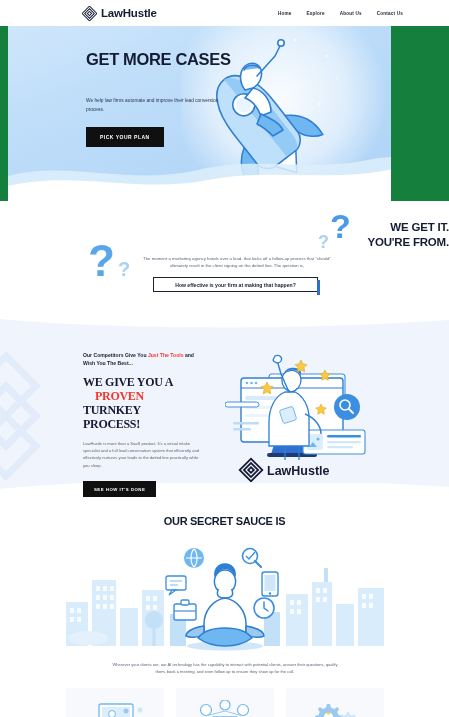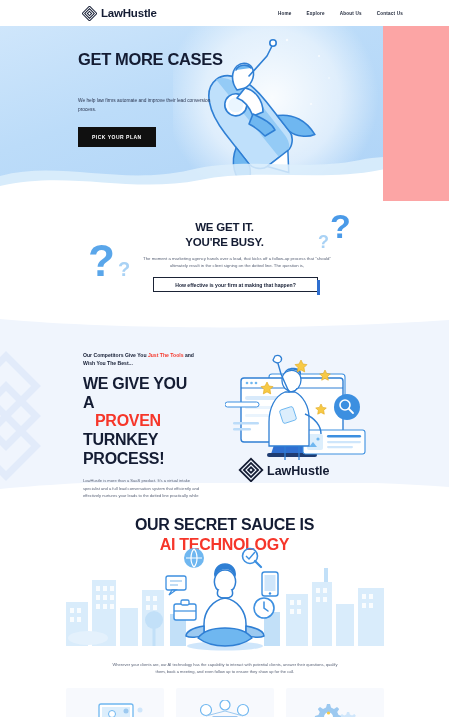--- a/index.html
+++ b/index.html
@@ -3,37 +3,37 @@
 <meta charset="utf-8">
 <style>
   * { margin:0; padding:0; box-sizing:border-box; }
   html,body { width:449px; height:717px; overflow:hidden; }
   body {
     font-family:"Liberation Sans", sans-serif;
     background:#ffffff;
     color:#1b2336;
     -webkit-font-smoothing:antialiased;
   }
-  .page { position:relative; width:449px; height:717px; overflow:hidden; background:#fca5a5; }
+  .page { position:relative; width:449px; height:717px; overflow:hidden; background:#15803d; }
 
   
   .header {
     position:absolute; top:0; left:0; width:449px; height:26px;
     background:#ffffff; z-index:40;
     display:flex; align-items:center; padding:0 20px;
   }
   .brand { display:flex; align-items:center; gap:4px; margin-left:62px; }
   .brand-mark { width:15px; height:15px; display:block; }
   .brand-text { font-size:11.5px; font-weight:bold; letter-spacing:-0.2px; color:#141c33; }
   .nav { margin-left:auto; display:flex; align-items:center; gap:15px; margin-right:26px; }
   .nav a { font-size:4.6px; font-weight:bold; color:#1b2336; text-decoration:none; letter-spacing:.2px; }
 
   
   .hero {
-    position:absolute; top:26px; left:0; width:383px; height:175px;
+    position:absolute; top:26px; left:8px; width:383px; height:175px;
     background:linear-gradient(160deg,#cfe6fb 0%,#bcdcf9 40%,#aed3f7 100%);
     overflow:hidden;
   }
   .hero-glow {
     position:absolute; right:-10px; top:-6px; width:220px; height:185px;
     background:radial-gradient(circle at 45% 42%, rgba(255,255,255,.92) 0%, rgba(255,255,255,.55) 42%, rgba(255,255,255,0) 66%);
   }
   .hero-wave { position:absolute; left:0; bottom:-1px; width:449px; height:56px; }
   .hero-inner { position:absolute; left:78px; top:24px; width:210px; }
   .hero h1 {
@@ -43,21 +43,21 @@
   .hero p { margin-top:9px; font-size:4.8px; line-height:1.72; color:#2a3550; max-width:150px; }
   .btn-dark {
     display:inline-block; margin-top:13px; background:#101010; color:#fff;
     font-size:5px; font-weight:bold; letter-spacing:.5px;
     padding:7px 14px; border:0; cursor:pointer;
   }
 
   
   .s2 { position:absolute; top:201px; left:0; width:449px; height:117px; background:#fff; overflow:hidden; }
   .s2 h2 {
-    position:absolute; left:0; right:0; top:19px; text-align:center;
+    position:absolute; left:0; right:0; top:19px; text-align:right;
     font-size:11.5px; line-height:1.28; font-weight:bold; letter-spacing:-0.2px; color:#141c33;
   }
   .s2 p {
     position:absolute; left:137px; top:54px; width:200px; text-align:center;
     font-size:4.3px; line-height:1.7; color:#5a6377;
   }
   .qbox {
     position:absolute; left:153px; top:277px; width:165px; height:15px;
     background:#fff; border:1.2px solid #1b2336;
     display:flex; align-items:center; justify-content:center;
@@ -70,33 +70,33 @@
 
   
   .s3 { position:absolute; top:318px; left:0; width:449px; height:180px; background:#f0f5fd; overflow:hidden; }
   .s3-wave-top { position:absolute; left:0; top:-1px; width:449px; height:14px; }
   .s3-wave-bot { position:absolute; left:0; bottom:-1px; width:449px; height:16px; }
   .s3-watermark { position:absolute; left:-14px; top:24px; width:72px; height:150px; opacity:1; }
   .s3-copy { position:absolute; left:83px; top:34px; width:118px; }
   .kicker { font-size:5.1px; font-weight:bold; line-height:1.55; color:#141c33; }
   .kicker .red { color:#f6362a; }
   .s3 h2 {
-    margin-top:7px; font-size:16px; line-height:1.17; font-weight:bold;
-    letter-spacing:-0.3px; color:#141c33; text-transform:uppercase;
+    margin-top:7px; font-size:12px; line-height:1.17; font-weight:bold;
+    letter-spacing:-0.3px; color:#141c33; text-transform:uppercase;font-family:Liberation Serif, serif;
   }
   .s3 h2 .red { color:#f6362a;margin-left:12px; }
   .s3 .body { margin-top:9px; font-size:4.1px; line-height:1.78; color:#5a6377; }
   .btn-dark.sm { margin-top:12px; padding:5.5px 11px; font-size:4.3px; }
   .s3-art { position:absolute; left:225px; top:352px; width:165px; height:130px; }
 
   
   .s4 { position:absolute; top:498px; left:0; width:449px; height:219px; background:#fff; overflow:hidden; }
   .s4 h2 {
     position:absolute; left:0; right:0; top:17px; text-align:center;
-    font-size:16px; line-height:1.25; font-weight:bold; letter-spacing:-0.3px; color:#141c33;
+    font-size:11px; line-height:1.25; font-weight:bold; letter-spacing:-0.3px; color:#141c33;
   }
   .s4 h2 .red { color:#f6362a; }
   .s4-art { position:absolute; left:66px; top:48px; width:318px; height:110px; }
   .s4 p {
     position:absolute; left:112px; top:163px; width:226px; text-align:center;
     font-size:4.05px; line-height:1.8; color:#5a6377;
   }
   .cards { position:absolute; left:66px; top:190px; width:318px; display:flex; gap:12px; }
   .card { width:98px; height:46px; background:#f7f9fd; border-radius:2px; position:relative; overflow:hidden; }
   .card svg { position:absolute; left:50%; top:12px; transform:translateX(-50%); }
@@ -174,21 +174,21 @@
   </div>
 
   <div class="s2">
     <span class="qmark" style="left:88px; top:38px; font-size:44px; color:#5aa6ea;">?</span>
     <span class="qmark" style="left:118px; top:58px; font-size:20px; color:#a9d2f5;">?</span>
     <span class="qmark" style="left:330px; top:8px; font-size:34px; color:#4a9ae8;">?</span>
     <span class="qmark" style="left:318px; top:32px; font-size:18px; color:#a9d2f5;">?</span>
 
     <h2>
       <span>WE GET IT.</span><br>
-      <span>YOU'RE BUSY.</span>
+      <span>YOU'RE FROM.</span>
     </h2>
     <p>The moment a marketing agency hands over a lead, that kicks off a follow-up process that "should" ultimately result in the client signing on the dotted line. The question is,</p>
   </div>
 
   <div class="qbox">How effective is your firm at making that happen?</div>
 
   <div class="s3">
     <svg class="s3-wave-top" viewBox="0 0 449 14" preserveAspectRatio="none">
       <path d="M0 0 C120 12 300 12 449 2 L449 0 Z" fill="#ffffff"></path>
       <path d="M0 0 C120 12 300 12 449 2 L449 0 Z" fill="#ffffff"></path>
@@ -276,21 +276,20 @@
           <rect x="5" y="5" width="10" height="10"></rect>
           <rect x="8" y="8" width="4" height="4"></rect>
       </g>
       <text x="26" y="15" font-family="Liberation Sans, sans-serif" font-size="12.5" font-weight="bold" fill="#141c33">LawHustle</text>
     </g>
   </svg>
 
   <div class="s4">
     <h2>
       <span>OUR SECRET SAUCE IS</span><br>
-      <span class="red">AI TECHNOLOGY</span>
     </h2>
 
     <svg class="s4-art" viewBox="0 0 318 110">
 
       <g fill="#d9ecfb">
         <rect x="0" y="56" width="22" height="44"></rect>
           <rect x="26" y="34" width="24" height="66"></rect>
         <rect x="54" y="62" width="18" height="38"></rect>
           <rect x="76" y="44" width="22" height="56"></rect>
         <rect x="220" y="48" width="22" height="52"></rect>

